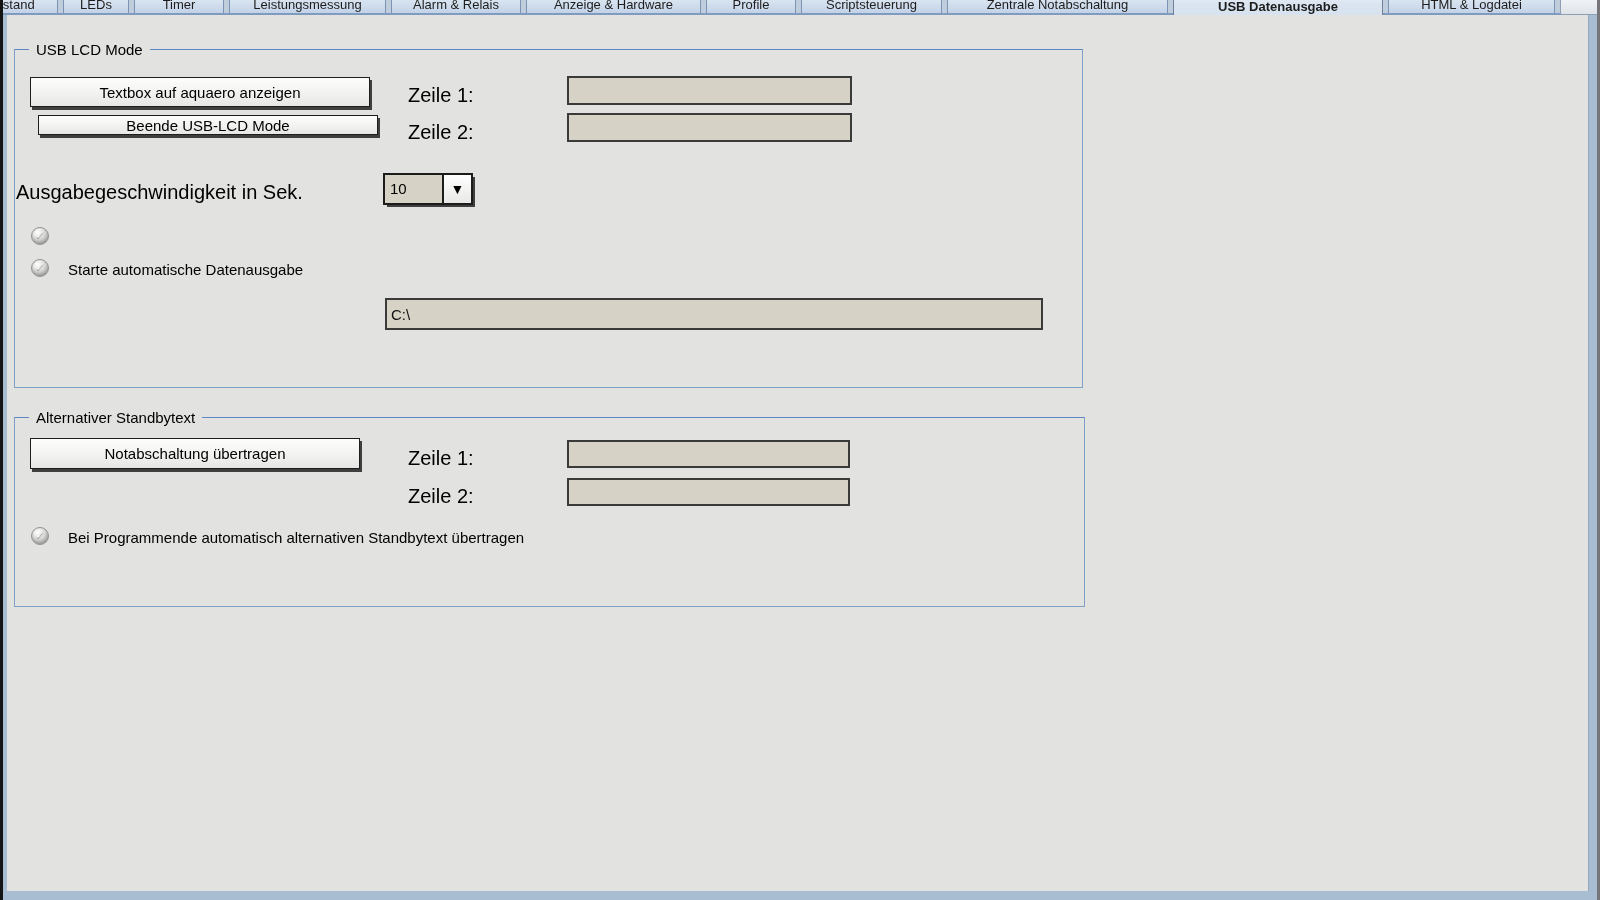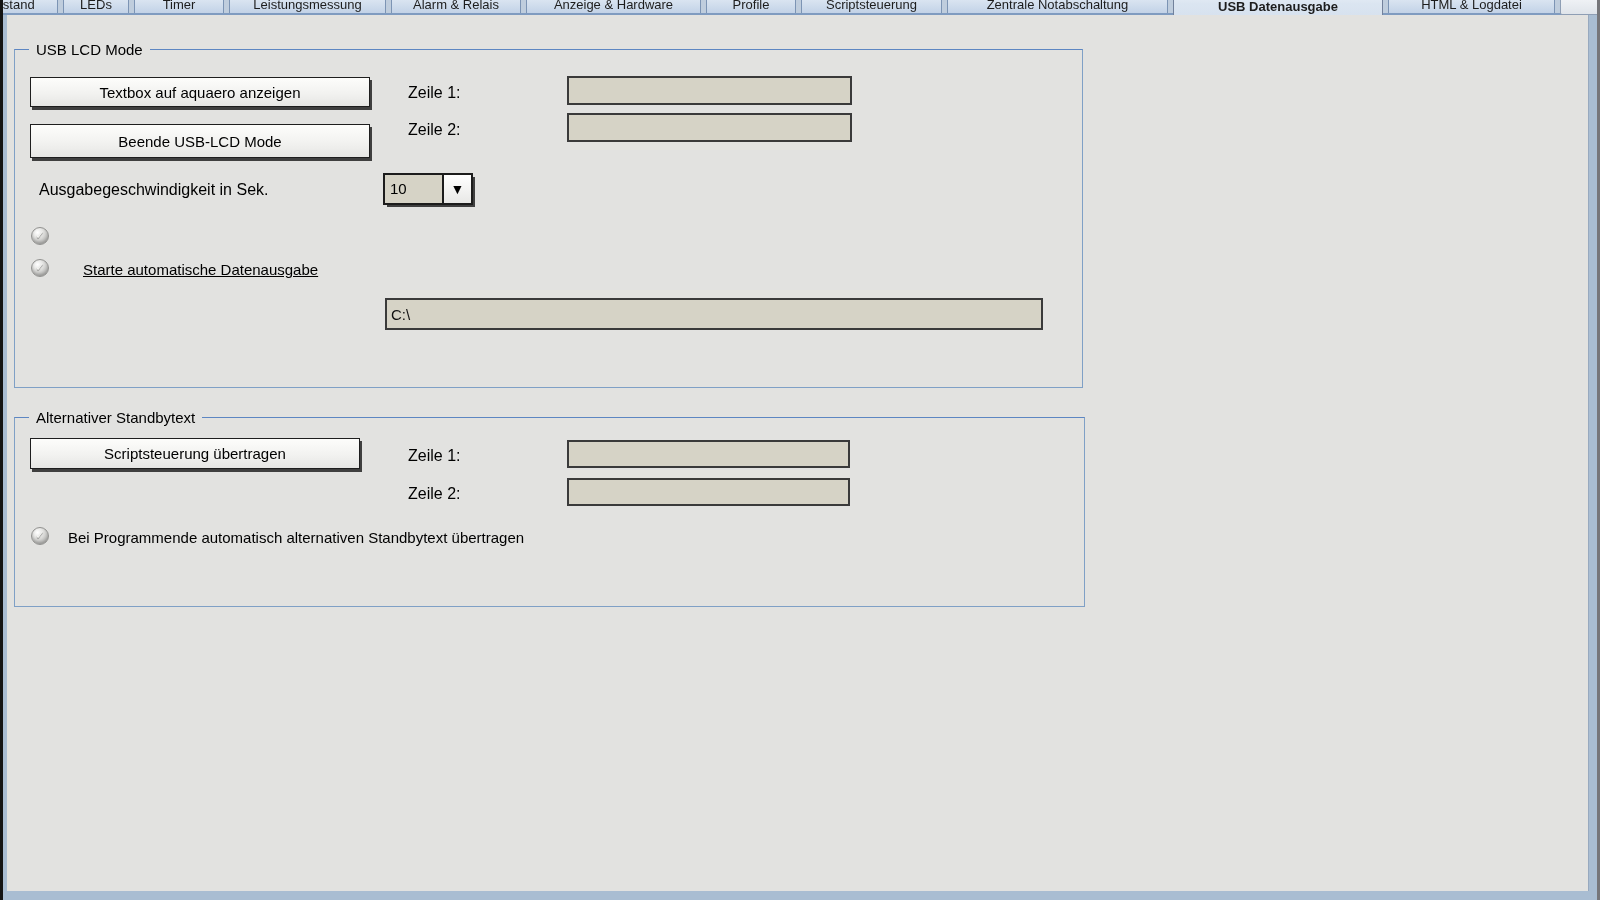--- a/index.html
+++ b/index.html
@@ -63,21 +63,21 @@
     cursor:default;white-space:nowrap;text-align:center;
   }
 
   .field{
     position:absolute;background:#d6d3c6;
     border:2px solid #3a3a3a;
     font-family:inherit;font-size:15px;color:#111;
     padding:0 4px;outline:none;
   }
 
-  .lbl{position:absolute;font-size:16px;color:#000;white-space:nowrap;}
+  .lbl{position:absolute;font-size:20px;color:#000;white-space:nowrap;}
 
   
   #speed-combo{
     position:absolute;left:383px;top:173px;width:90px;height:32px;
     border:2px solid #1c1c1c;display:flex;
     box-shadow:3px 3px 0 -1px #3f3f3f;background:#d6d3c6;
   }
   #speed-combo .val{flex:1;font-size:15px;padding:5px 0 0 5px;color:#000;}
   #speed-combo .arrowbtn{
     width:29px;border-left:2px solid #1c1c1c;
@@ -123,51 +123,51 @@
   </div>
 
   <div id="content">
     <div id="abs">
 
       <div class="groupbox" style="left:14px;top:49px;width:1069px;height:339px;">
         <span class="legend">USB LCD Mode</span>
       </div>
 
       <button class="btn95" style="left:30px;top:77px;width:340px;height:30px;">Textbox auf aquaero anzeigen</button>
-      <button class="btn95" style="left:30px;top:115px;width:340px;height:34px;margin-top:9px;">Beende USB-LCD Mode</button>
+      <button class="btn95" style="left:38px;top:115px;width:340px;height:20px;">Beende USB-LCD Mode</button>
 
       <span class="lbl" style="left:408px;top:84px;">Zeile 1:</span>
       <input class="field" style="left: 567px; top: 76px; width: 285px; height: 29px;" value="">
 
       <span class="lbl" style="left:408px;top:121px;">Zeile 2:</span>
       <input class="field" style="left: 567px; top: 113px; width: 285px; height: 29px;" value="">
 
-      <span class="lbl" style="left:39px;top:181px;">Ausgabegeschwindigkeit in Sek.</span>
+      <span class="lbl" style="left:16px;top:181px;">Ausgabegeschwindigkeit in Sek.</span>
 
       <div id="speed-combo">
         <span class="val">10</span>
         <span class="arrowbtn">▼</span>
       </div>
 
       <span class="chksphere" style="left:31px;top:227px;">
         <span class="mark">✓</span>
       </span>
 
       <span class="chksphere" style="left:31px;top:259px;">
         <span class="mark">✓</span>
       </span>
-      <span class="chklabel" style="left:83px;top:261px;text-decoration:underline;">Starte automatische Datenausgabe</span>
+      <span class="chklabel" style="left:68px;top:261px;">Starte automatische Datenausgabe</span>
 
       <input class="field" style="left: 385px; top: 298px; width: 658px; height: 32px;" value="C:\">
 
       <div class="groupbox" style="left:14px;top:417px;width:1071px;height:190px;">
         <span class="legend">Alternativer Standbytext</span>
       </div>
 
-      <button class="btn95" style="left:30px;top:438px;width:330px;height:31px;">Scriptsteuerung übertragen</button>
+      <button class="btn95" style="left:30px;top:438px;width:330px;height:31px;">Notabschaltung übertragen</button>
 
       <span class="lbl" style="left:408px;top:447px;">Zeile 1:</span>
       <input class="field" style="left: 567px; top: 440px; width: 283px; height: 28px;" value="">
 
       <span class="lbl" style="left:408px;top:485px;">Zeile 2:</span>
       <input class="field" style="left: 567px; top: 478px; width: 283px; height: 28px;" value="">
 
       <span class="chksphere" style="left:31px;top:527px;">
         <span class="mark">✓</span>
       </span>

